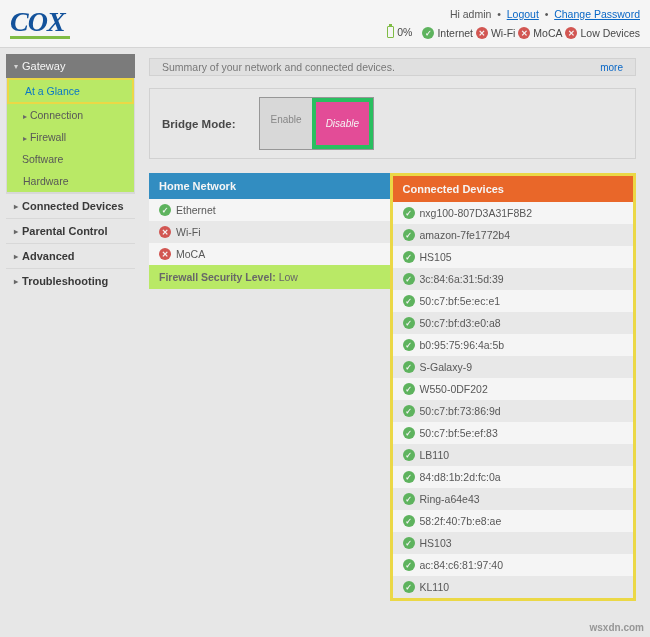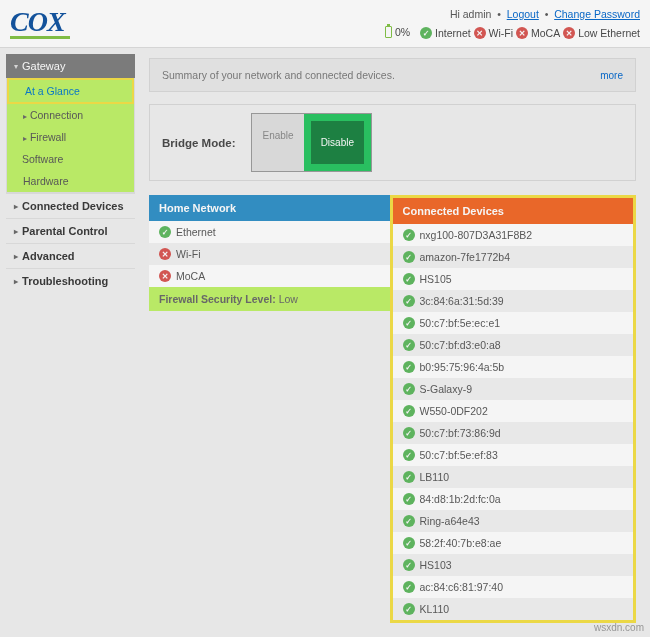--- a/index.html
+++ b/index.html
@@ -31,42 +31,42 @@
   .side-sub { background:#bef264; border:1px solid #e0e0e0; border-top:none; }
   .side-sub-item { padding:5px 8px 5px 16px; font-size:10.5px; color:#555; cursor:pointer; }
   .side-sub-item.active { color:#0077cc; }
   .sub-wrap-active { border:2px solid #f5e042; }
   .side-item { background:#f0f0f0; color:#333; padding:6px 8px; font-size:11px; font-weight:bold; cursor:pointer; display:flex; align-items:center; gap:4px; border-top:1px solid #e0e0e0; }
   .tri { font-size:8px; color:#666; }
   .side-group-header .tri { color:#ddd; }
 
   
   h1.page-title { font-size:19px; color:#444; margin-bottom:12px; font-weight:bold; }
-  .summary-box { background:#e9e9e9; border:1px solid #d8d8d8; padding:10px 12px; font-size:10.5px; color:#777; display:flex; justify-content:space-between; align-items:center; margin-bottom:12px; }
+  .summary-box { background:#e9e9e9; border:1px solid #d8d8d8; padding:2px 12px; font-size:10.5px; color:#777; display:flex; justify-content:space-between; align-items:center; margin-bottom:12px; }
   .summary-box a { color:#0066cc; font-size:10px; cursor:pointer;margin-left:40px; }
-  .bridge-row { display:flex; align-items:center; gap:16px; padding:8px 12px; background:#f0f0f0; border:1px solid #d8d8d8; margin-bottom:14px; }
+  .bridge-row { display:flex; align-items:center; gap:24px; padding:8px 12px; background:#f0f0f0; border:1px solid #d8d8d8; margin-bottom:14px; }
   .bridge-label { font-size:11.5px; font-weight:bold; color:#444; }
   .toggle-group { display:flex; border:1px solid #999; }
   .toggle-btn { padding:16px 10px; font-size:10px; cursor:pointer; }
   .toggle-btn.enable { background:#e0e0e0; color:#888; }
-  .toggle-btn.disable { background:#15803d; color:#fff; border:7px solid #22c55e; }
+  .toggle-btn.disable { background:#ec4899; color:#fff; border:4px solid #22c55e;font-style:italic; }
 
   .panels { display:flex; align-items:flex-start; }
   .panel { flex:1; }
   .panel-header { color:#fff; padding:7px 10px; font-size:11px; font-weight:bold; }
   .hn-header { background:#2c8fc7; }
   .cd-header { background:#f26522; }
   .panel-body { background:#fff; }
   .panel-row { display:flex; align-items:center; gap:5px; padding:5px 10px; font-size:10.5px; background:#fff; }
   .panel-row.alt { background:#f1f1f1; }
   .panel-row .label { color:#555; }
   .firewall-row { padding:6px 10px; font-size:10.5px; color:#666; background:#bef264; }
   .yellow-frame { border:3px solid #f5e042; }
 
-  .watermark { position:absolute; right:6px; bottom:4px; font-size:10px; color:#999; }
+  .watermark { position:absolute; right:6px; bottom:4px; font-size:10px; color:#999;font-weight:bold; }
 </style>
 </head>
 <body>
 
 <div class="header">
   <div class="header-top">
     <div>
       <div class="logo">COX</div>
       <div class="logo-underline"></div>
     </div>
@@ -87,21 +87,21 @@
               <span class="status-icon green">✓</span>
               <span>Internet</span>
             </span> <span class="status-item">
               <span class="status-icon red">✕</span>
               <span>Wi-Fi</span>
             </span> <span class="status-item">
               <span class="status-icon red">✕</span>
               <span>MoCA</span>
             </span> <span class="status-item">
               <span class="status-icon red">✕</span>
-              <span>Low Ethernet</span>
+              <span>Low Devices</span>
             </span> </span>
       </div>
     </div>
   </div>
 </div>
 
 <div class="layout">
 
   <div class="sidebar">
     <div class="side-group-header">

